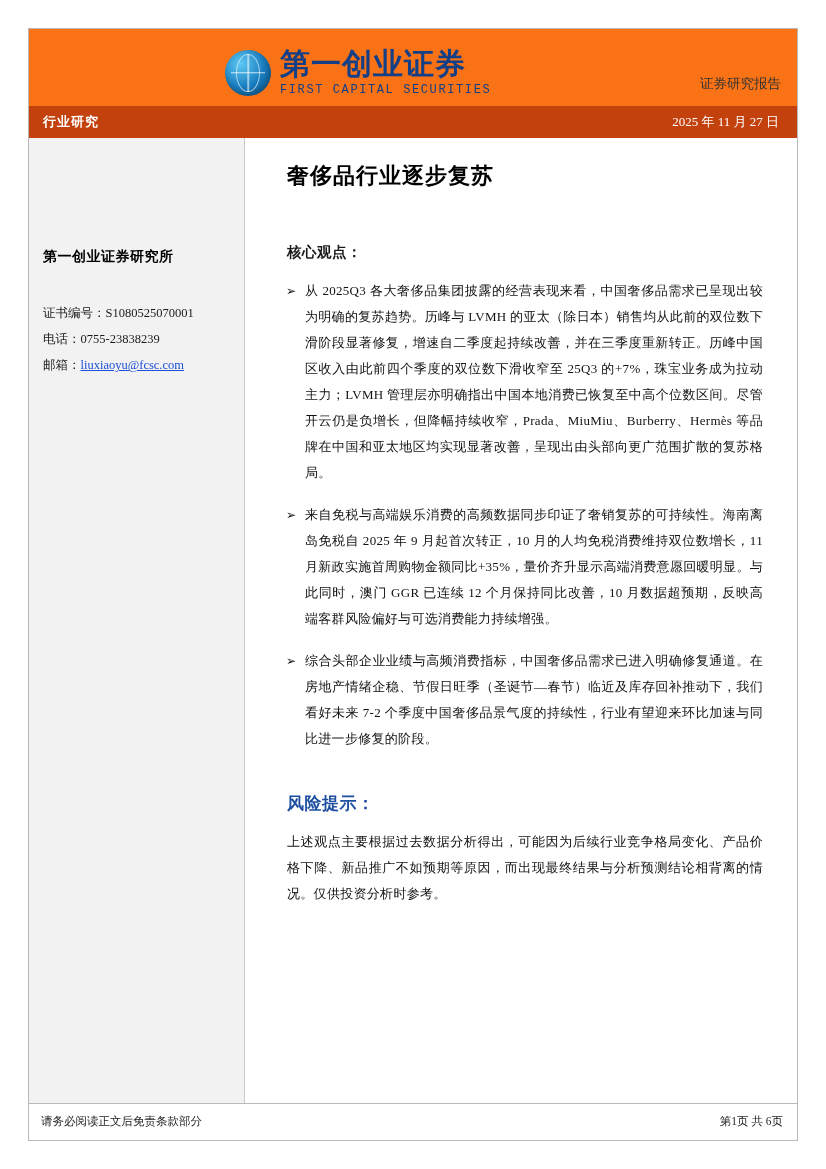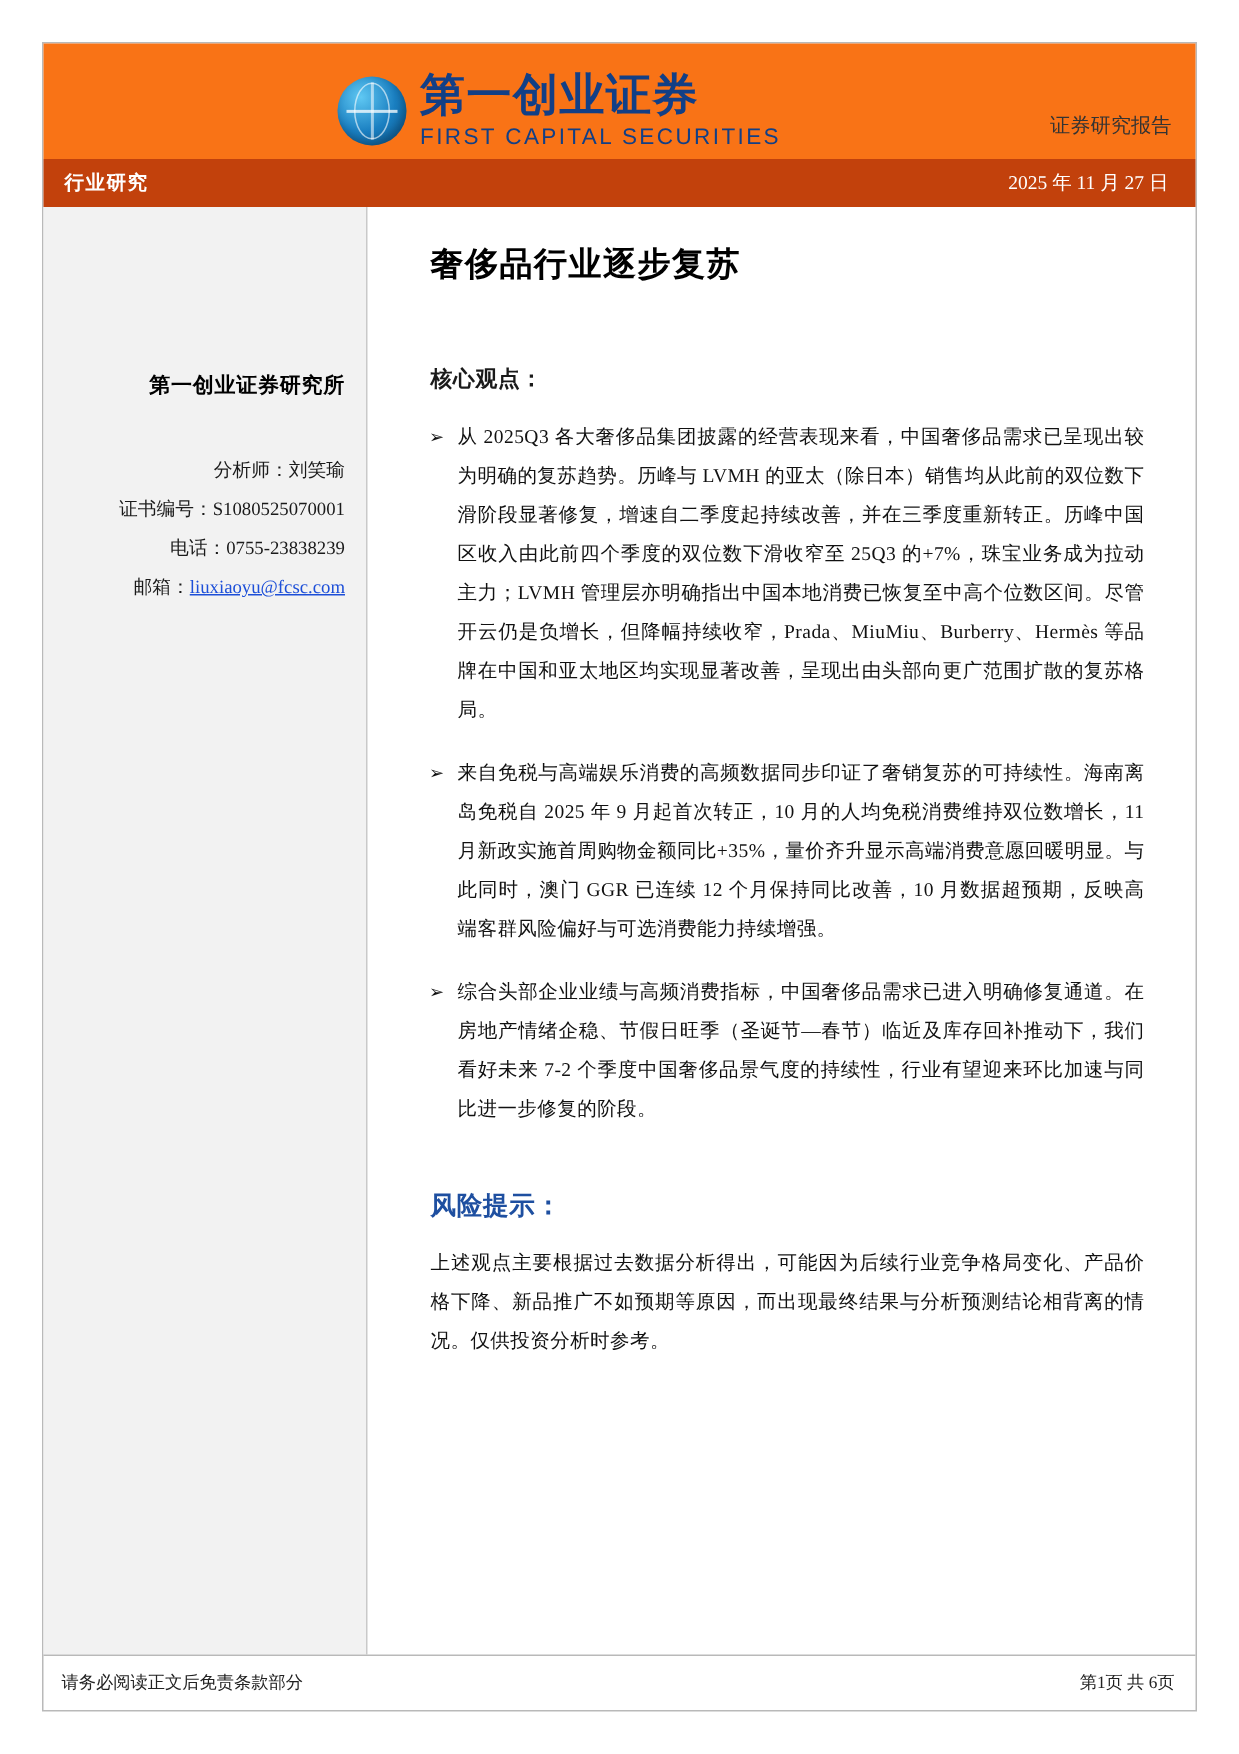--- a/index.html
+++ b/index.html
@@ -90,22 +90,22 @@
   }
   .logo-cn {
     font-family: "Liberation Serif", "DejaVu Serif", serif;
     font-size: 30px;
     font-weight: bold;
     color: #123f86;
     letter-spacing: 1px;
   }
   .logo-en {
     margin-top: 5px;
-    font-family: Liberation Sans, sans-serif;
-    font-size: 15px;
+    font-family: Liberation Mono, monospace;
+    font-size: 12px;
     color: #123f86;
     letter-spacing: 1.6px;
   }
   .report-type {
     position: absolute;
     right: 16px;
     top: 46px;
     font-size: 13.5px;
     color: #333333;
     font-family: "Liberation Serif", "DejaVu Serif", serif;
@@ -144,21 +144,20 @@
     position: absolute;
     left: 29px;
     top: 138px;
     width: 215px;
     height: 965px;
     background: #f2f2f2;
     box-sizing: border-box;
   }
   .left-inner {
     padding: 110px 14px 0 14px;
-    text-align: right;
   }
   .inst-name {
     font-size: 14px;
     font-weight: bold;
     color: #000000;
     letter-spacing: 0.5px;
     margin-bottom: 34px;
   }
   .meta-line {
     font-size: 12.5px;
@@ -299,21 +298,20 @@
   </div>
 
   <div class="blue-bar">
     <div class="tag">行业研究</div>
     <div class="date">2025 年 11 月 27 日</div>
   </div>
 
   <div class="left-col">
     <div class="left-inner">
       <div class="inst-name">第一创业证券研究所</div>
-      <div class="meta-line">分析师：刘笑瑜</div>
       <div class="meta-line">证书编号：S1080525070001</div>
       <div class="meta-line">电话：0755-23838239</div>
       <div class="meta-line"><span>邮箱：</span><span class="email-link">liuxiaoyu@fcsc.com</span></div>
     </div>
   </div>
 
   <div class="col-divider"></div>
 
   <div class="content">
     <h1 class="doc-title">奢侈品行业逐步复苏</h1>

